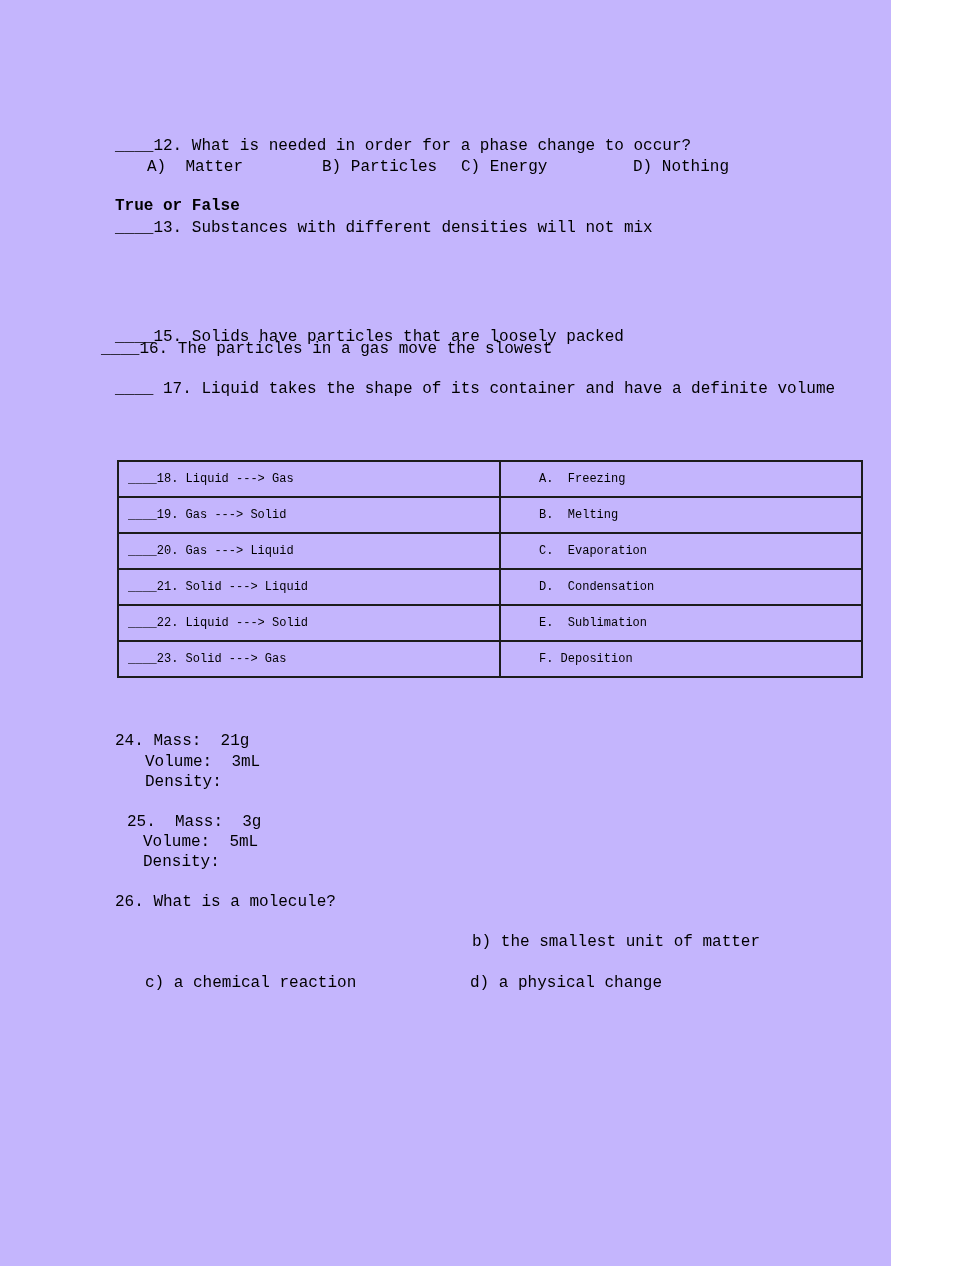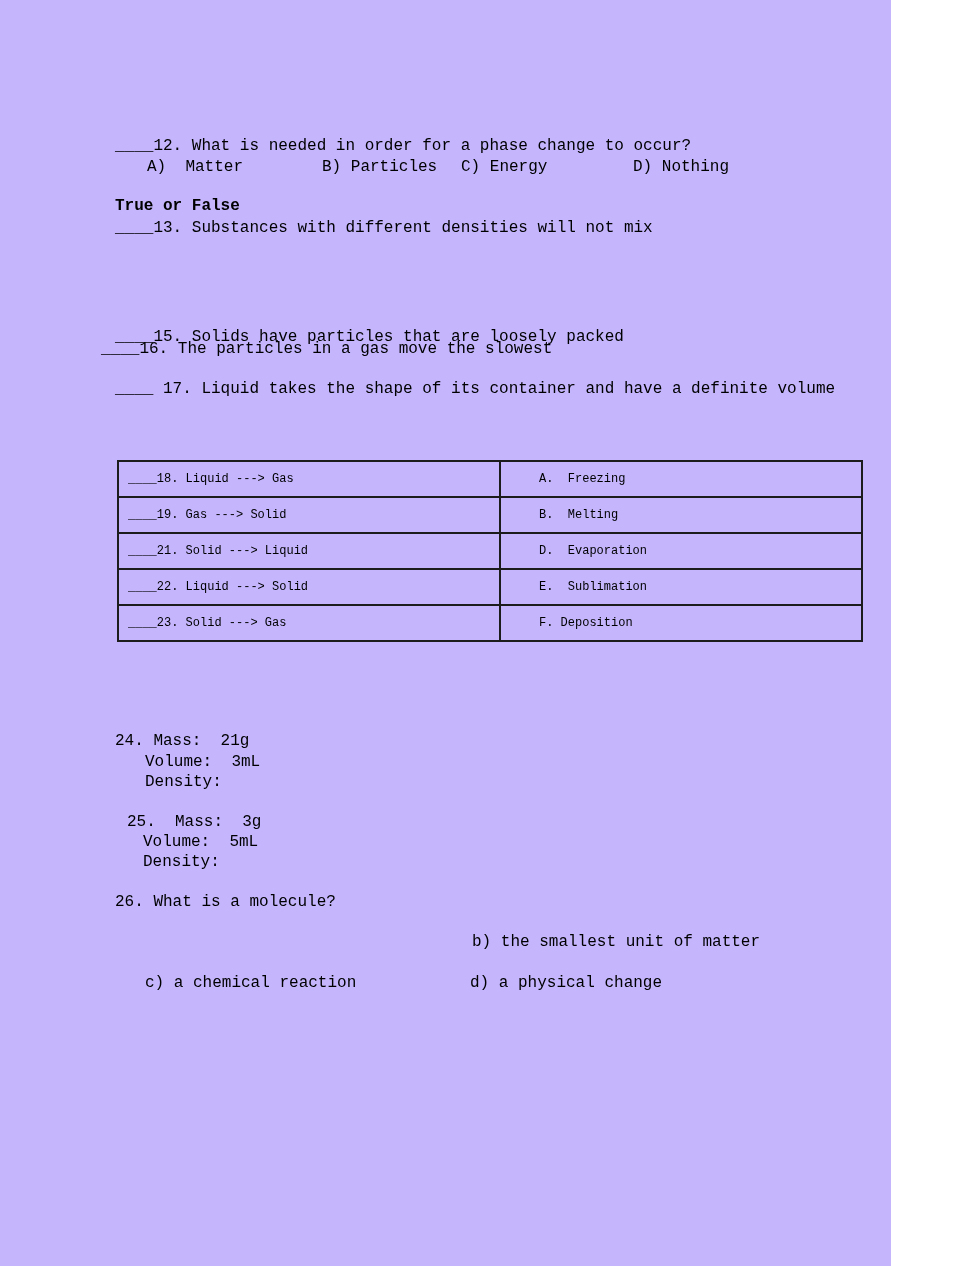--- a/index.html
+++ b/index.html
@@ -72,22 +72,26 @@
     <tbody>
       <tr>
         <td class="cell-left">____18. Liquid ---&gt; Gas</td>
         <td class="cell-right">A.  Freezing</td>
       </tr>
       <tr>
         <td class="cell-left">____19. Gas ---&gt; Solid</td>
         <td class="cell-right">B.  Melting</td>
       </tr>
       <tr>
+        <td class="cell-left">____20. Gas ---&gt; Liquid</td>
+        <td class="cell-right">C.  Evaporation</td>
+      </tr>
+      <tr>
         <td class="cell-left">____21. Solid ---&gt; Liquid</td>
-        <td class="cell-right">D.  Evaporation</td>
+        <td class="cell-right">D.  Condensation</td>
       </tr>
       <tr>
         <td class="cell-left">____22. Liquid ---&gt; Solid</td>
         <td class="cell-right">E.  Sublimation</td>
       </tr>
       <tr>
         <td class="cell-left">____23. Solid ---&gt; Gas</td>
         <td class="cell-right">F. Deposition</td>
       </tr>
     </tbody>

